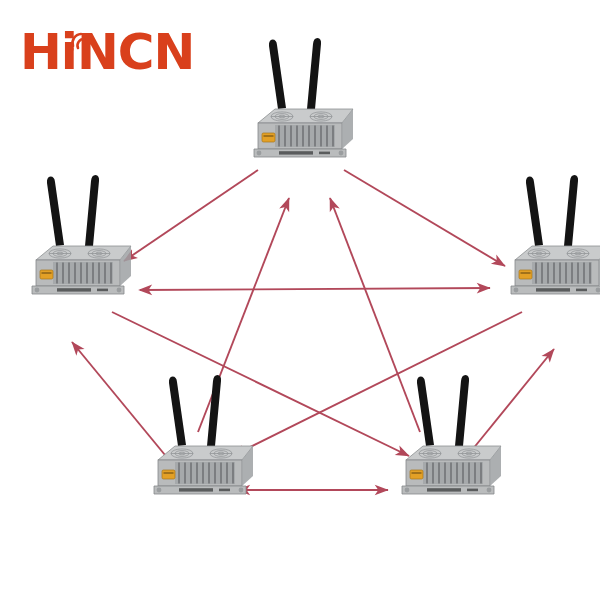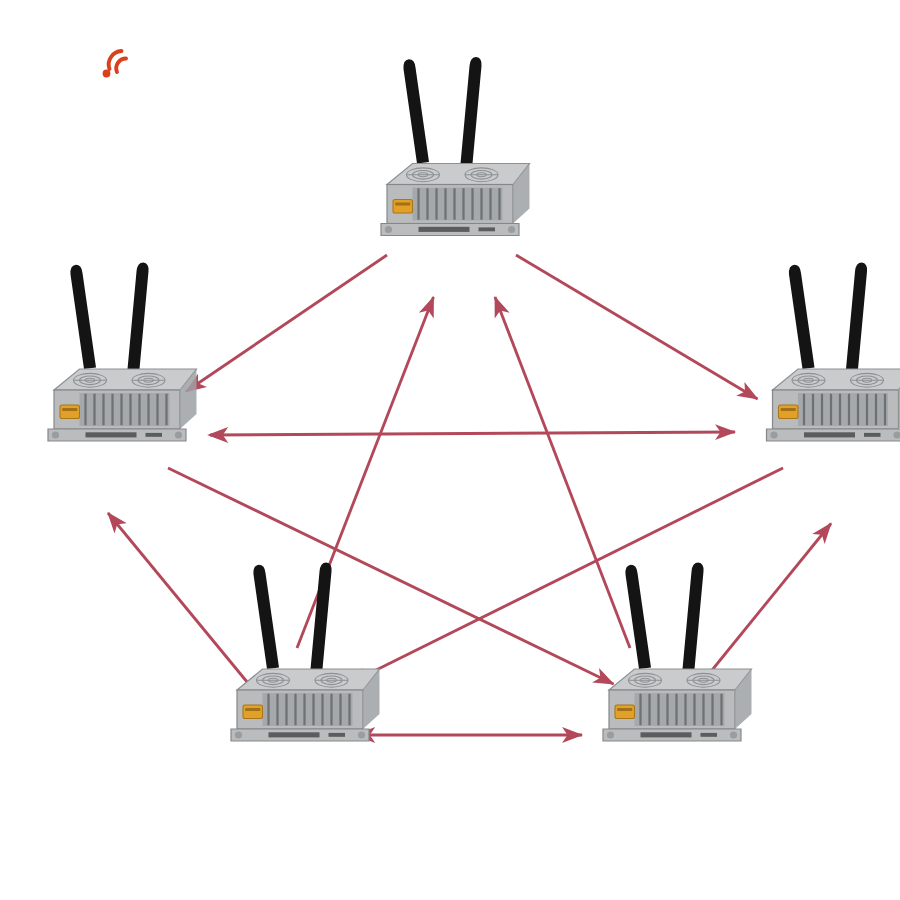--- a/index.html
+++ b/index.html
@@ -32,20 +32,21 @@
   
   .device{position:absolute;width:120px;height:150px;}
   .dev-svg{position:absolute;left:0;top:0;}
 </style>
 </head>
 <body>
 
 <div id="stage">
 
   <div class="logo">
+    <div class="logo-text">HiNCN</div>
     <svg class="logo-wifi" viewBox="0 0 30 26">
       <g fill="none" stroke="#d9401c" stroke-width="2.6" stroke-linecap="round">
         <path d="M7 18 A9 9 0 0 1 15 6"></path>
         <path d="M12 20 A6.5 6.5 0 0 1 18 11"></path>
       </g>
       <circle cx="5" cy="21" r="2.6" fill="#d9401c"></circle>
     </svg>
   </div>
 
   <svg id="links" viewBox="0 0 600 600">

